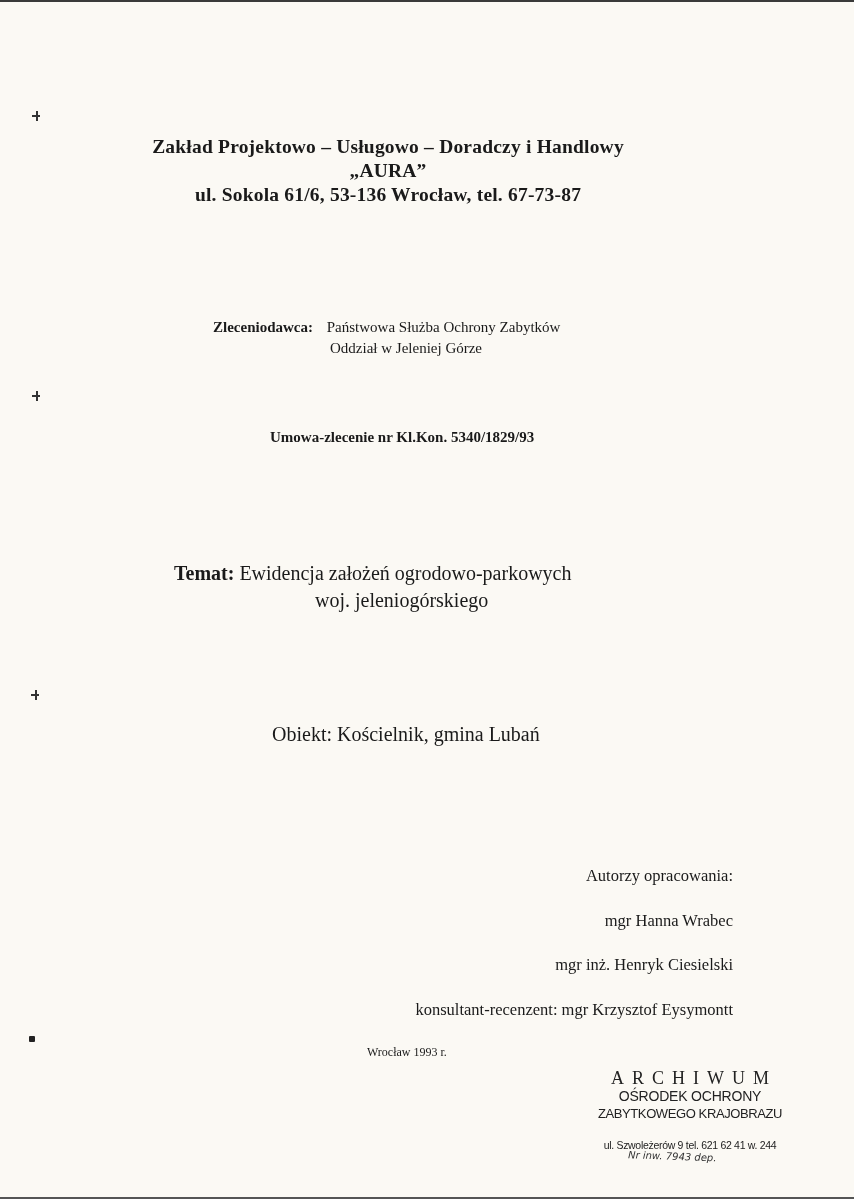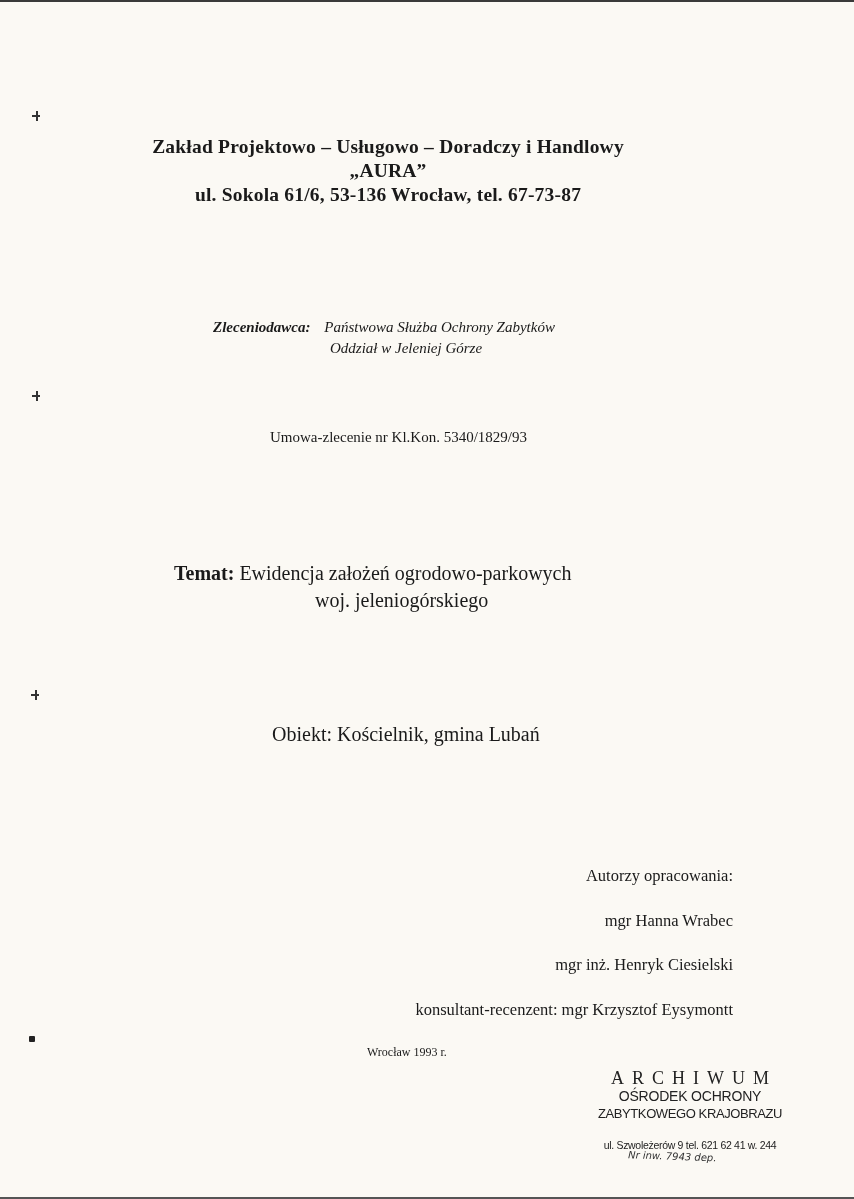--- a/index.html
+++ b/index.html
@@ -36,28 +36,28 @@
       font-size: 19.5px;
       line-height: 24px;
       letter-spacing: 0.2px;
     }
     .header-block div { white-space: nowrap; }
 
     .client-block {
       left: 213px; top: 317px;
       font-size: 15px;
       line-height: 21px;
-      font-style: italic;
     }
     .client-block .lbl { font-weight: bold; }
     .client-block .line2 { padding-left: 117px; }
 
     .contract {
       left: 270px; top: 429px;
       font-size: 15px;
+      font-weight: bold;
     }
 
     .topic-block {
       left: 174px; top: 560px;
       font-size: 20px;
       line-height: 27px;
     }
     .topic-block .lbl { font-weight: bold; margin-right: 0; }
     .topic-block .line2 { padding-left: 141px; }
 

